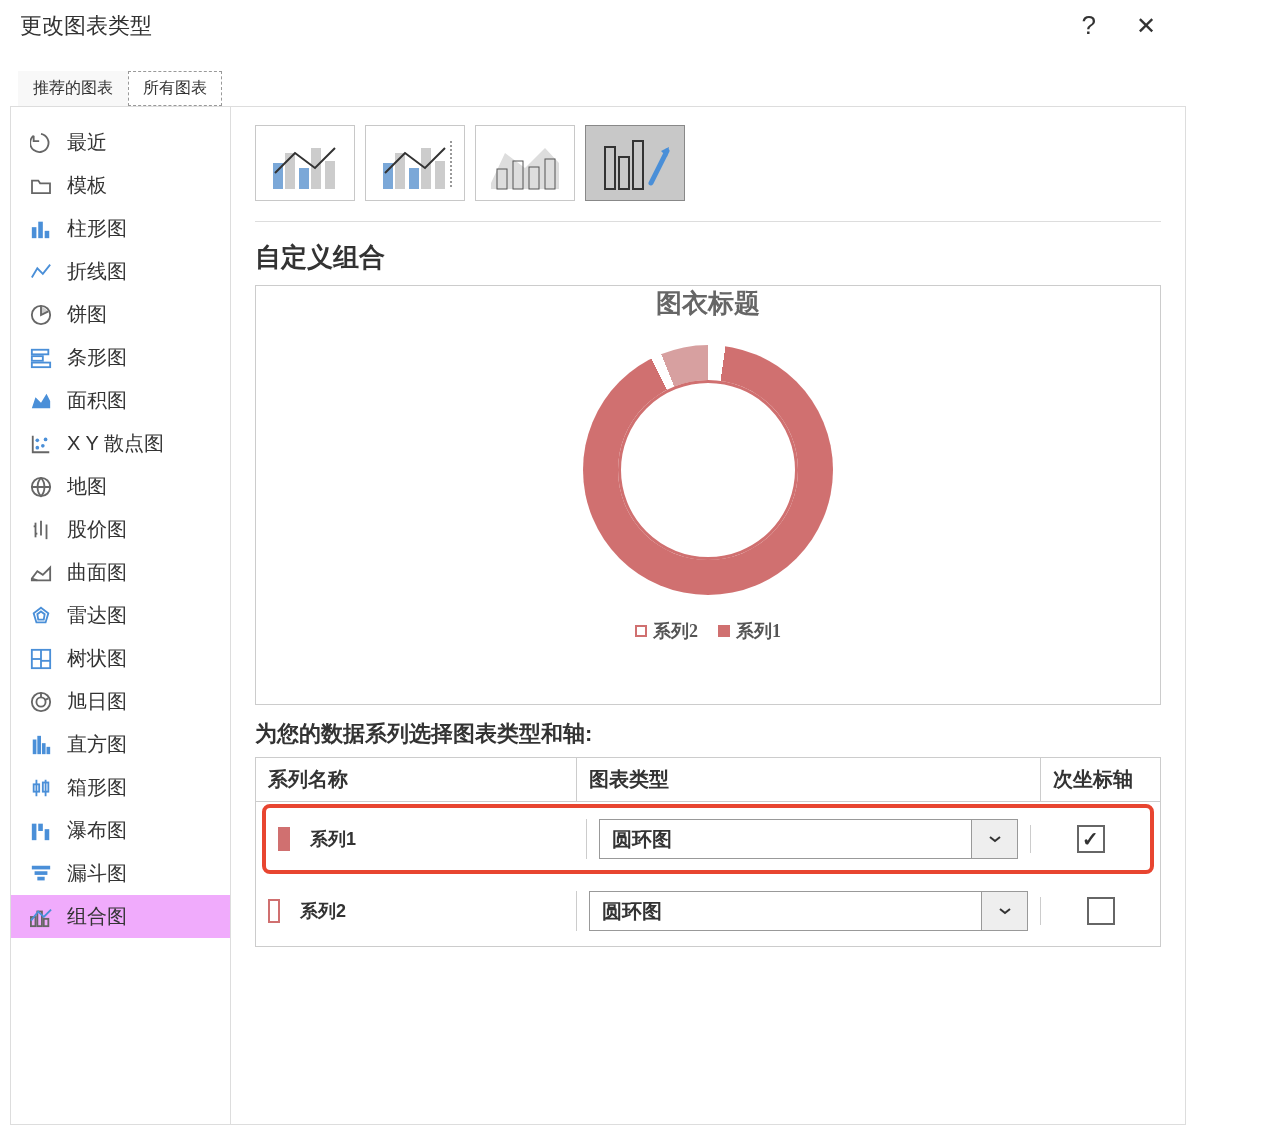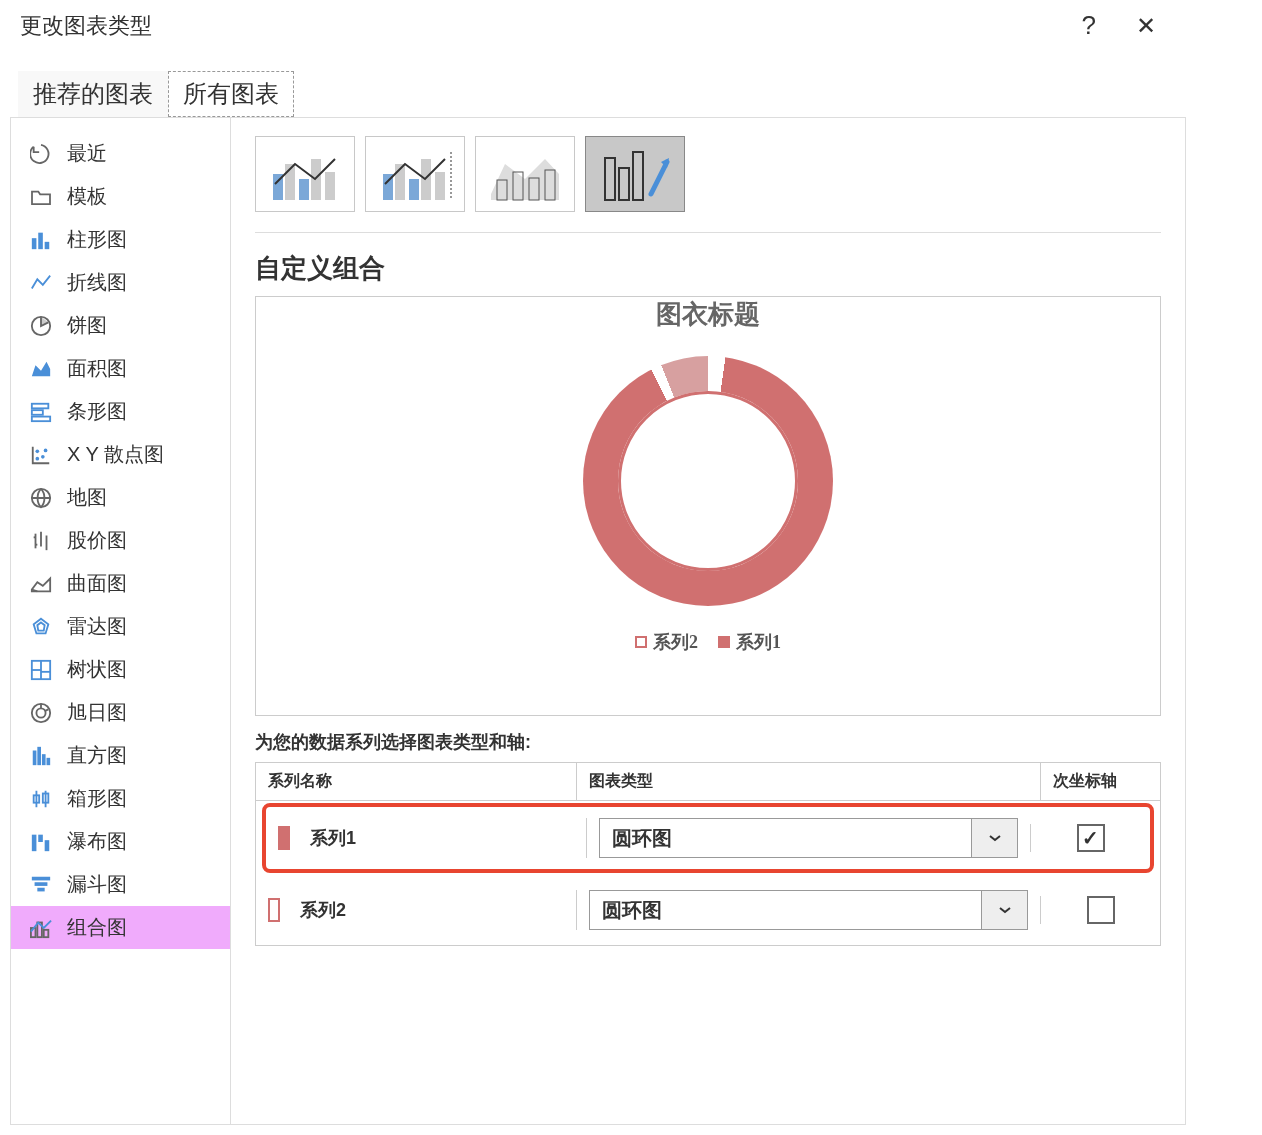--- a/index.html
+++ b/index.html
@@ -3,21 +3,21 @@
 <meta charset="utf-8">
 <style>
 * { box-sizing: border-box; margin: 0; padding: 0; }
 body { font-family: "Microsoft YaHei", "SimSun", sans-serif; background: #fff; color: #333; font-size: 18px; }
 .window { width: 1196px; height: 1135px; background: #fff; display: flex; flex-direction: column; }
 .titlebar { display: flex; align-items: center; padding: 10px 20px; font-size: 22px; }
 .titlebar .spacer { flex: 1; }
 .titlebar .help-btn, .titlebar .close-btn { font-size: 26px; padding: 0 20px; cursor: pointer; font-weight: 400; }
 .titlebar .close-btn { font-size: 24px; }
 .tabs { display: flex; padding-left: 18px; margin-top: 20px; }
-.tab { padding: 6px 14px; border: 1px solid transparent; font-size: 24px; cursor: pointer; background: #f8f8f8; }
+.tab { padding: 6px 14px; border: 1px solid transparent; font-size: 16px; cursor: pointer; background: #f8f8f8; }
 .tab.active { border: 1px dashed #999; background: #fff; }
 .tab:first-child { border-bottom: none; }
 .content { display: flex; flex: 1; border: 1px solid #ddd; margin: 0 10px 10px 10px; }
 .sidebar { width: 220px; padding: 14px 0; border-right: 1px solid #ddd; }
 .sidebar-item { display: flex; align-items: center; padding: 8px 18px; cursor: pointer; font-size: 20px; gap: 14px; }
 .sidebar-item.selected { background: #f0abfc; }
 .sidebar-icon { width: 24px; height: 24px; display: flex; align-items: center; justify-content: center; flex-shrink: 0; }
 .main { flex: 1; padding: 18px 24px; display: flex; flex-direction: column; font-weight: bold; }
 .subtype-row { display: flex; gap: 10px; border-bottom: 1px solid #ddd; padding-bottom: 20px; margin-bottom: 18px; }
 .subtype-item { width: 100px; height: 76px; border: 1px solid #c8c8c8; display: flex; align-items: center; justify-content: center; cursor: pointer; background: #fff; }
@@ -28,24 +28,24 @@
 .donut-chart { width: 250px; height: 250px; position: relative; margin-top: 14px; }
 .donut-outer { position: absolute; width: 250px; height: 250px; border-radius: 50%; background: conic-gradient(#fff 0 8deg, #d07070 8deg 333deg, #fff 333deg 338deg, #d7a0a0 338deg 360deg); }
 .donut-mid { position: absolute; width: 180px; height: 180px; border-radius: 50%; background: #fff; top: 35px; left: 35px; }
 .donut-inner-ring { position: absolute; width: 180px; height: 180px; border-radius: 50%; border: 3px solid #d07070; top: 35px; left: 35px; }
 .donut-core { position: absolute; width: 130px; height: 130px; border-radius: 50%; background: #fff; top: 60px; left: 60px; }
 .legend-row { display: flex; gap: 20px; margin-top: 24px; font-size: 18px; color: #555; font-family: "KaiTi", serif; }
 .legend-item { display: flex; align-items: center; gap: 6px; }
 .legend-swatch { width: 12px; height: 12px; display: inline-block; }
 .swatch-outline { border: 2px solid #d07070; background: #fff; }
 .swatch-solid { background: #d07070; }
-.instruction { font-size: 18px; margin: 14px 0 8px 0; }
+.instruction { font-size: 22px; margin: 14px 0 8px 0; }
 .series-table { border: 1px solid #ccc; flex-shrink: 0; }
 .series-header { display: flex; border-bottom: 1px solid #ccc; }
-.series-header > div { padding: 8px 12px; font-size: 16px; }
+.series-header > div { padding: 8px 12px; font-size: 20px; }
 .col-name { width: 320px; }
 .col-type { flex: 1; border-left: 1px solid #ccc; }
 .col-axis { width: 120px; border-left: 1px solid #ccc; text-align: left; }
 .series-row { display: flex; align-items: center; padding: 10px 0; height: 70px; }
 .series-row .col-name { display: flex; align-items: center; gap: 20px; padding-left: 12px; }
 .series-row .col-type { padding: 0 12px; }
 .series-row .col-axis { display: flex; justify-content: center; padding: 0 12px; }
 .highlight-row { border: 4px solid #e84530; border-radius: 8px; margin: 2px 6px; }
 .series-color-box { width: 12px; height: 24px; }
 .dropdown { display: flex; align-items: center; border: 1px solid #999; height: 40px; width: 100%; background: #fff; cursor: pointer; }
@@ -113,34 +113,34 @@
             <svg width="22" height="22" viewBox="0 0 24 24" fill="none" stroke="#666" stroke-width="2">
               <circle cx="12" cy="12" r="10"></circle>
               <path d="M12 2 L12 12 L20 8" fill="#ccc"></path>
             </svg>
           </span>
         <span>饼图</span>
       </div>
       <div class="sidebar-item">
         <span class="sidebar-icon">
             <svg width="22" height="22" viewBox="0 0 24 24">
-              <path d="M2 20 L6 8 L12 14 L18 4 L22 12 L22 20 Z" fill="#4a8fd8"></path>
-            </svg>
-          </span>
-        <span>面积图</span>
-      </div>
-      <div class="sidebar-item">
-        <span class="sidebar-icon">
-            <svg width="22" height="22" viewBox="0 0 24 24">
               <rect x="2" y="3" width="18" height="5" fill="none" stroke="#4a8fd8" stroke-width="2"></rect>
               <rect x="2" y="10" width="12" height="5" fill="none" stroke="#4a8fd8" stroke-width="2"></rect>
               <rect x="2" y="17" width="20" height="5" fill="none" stroke="#4a8fd8" stroke-width="2"></rect>
             </svg>
           </span>
         <span>条形图</span>
+      </div>
+      <div class="sidebar-item">
+        <span class="sidebar-icon">
+            <svg width="22" height="22" viewBox="0 0 24 24">
+              <path d="M2 20 L6 8 L12 14 L18 4 L22 12 L22 20 Z" fill="#4a8fd8"></path>
+            </svg>
+          </span>
+        <span>面积图</span>
       </div>
       <div class="sidebar-item">
         <span class="sidebar-icon">
             <svg width="22" height="22" viewBox="0 0 24 24">
               <path d="M3 3 L3 21 L21 21" stroke="#666" stroke-width="2" fill="none"></path>
               <circle cx="8" cy="8" r="2" fill="#4a8fd8"></circle>
               <circle cx="14" cy="14" r="2" fill="#4a8fd8"></circle>
               <circle cx="8" cy="16" r="2" fill="#4a8fd8"></circle>
               <circle cx="17" cy="7" r="2" fill="#4a8fd8"></circle>
             </svg>

